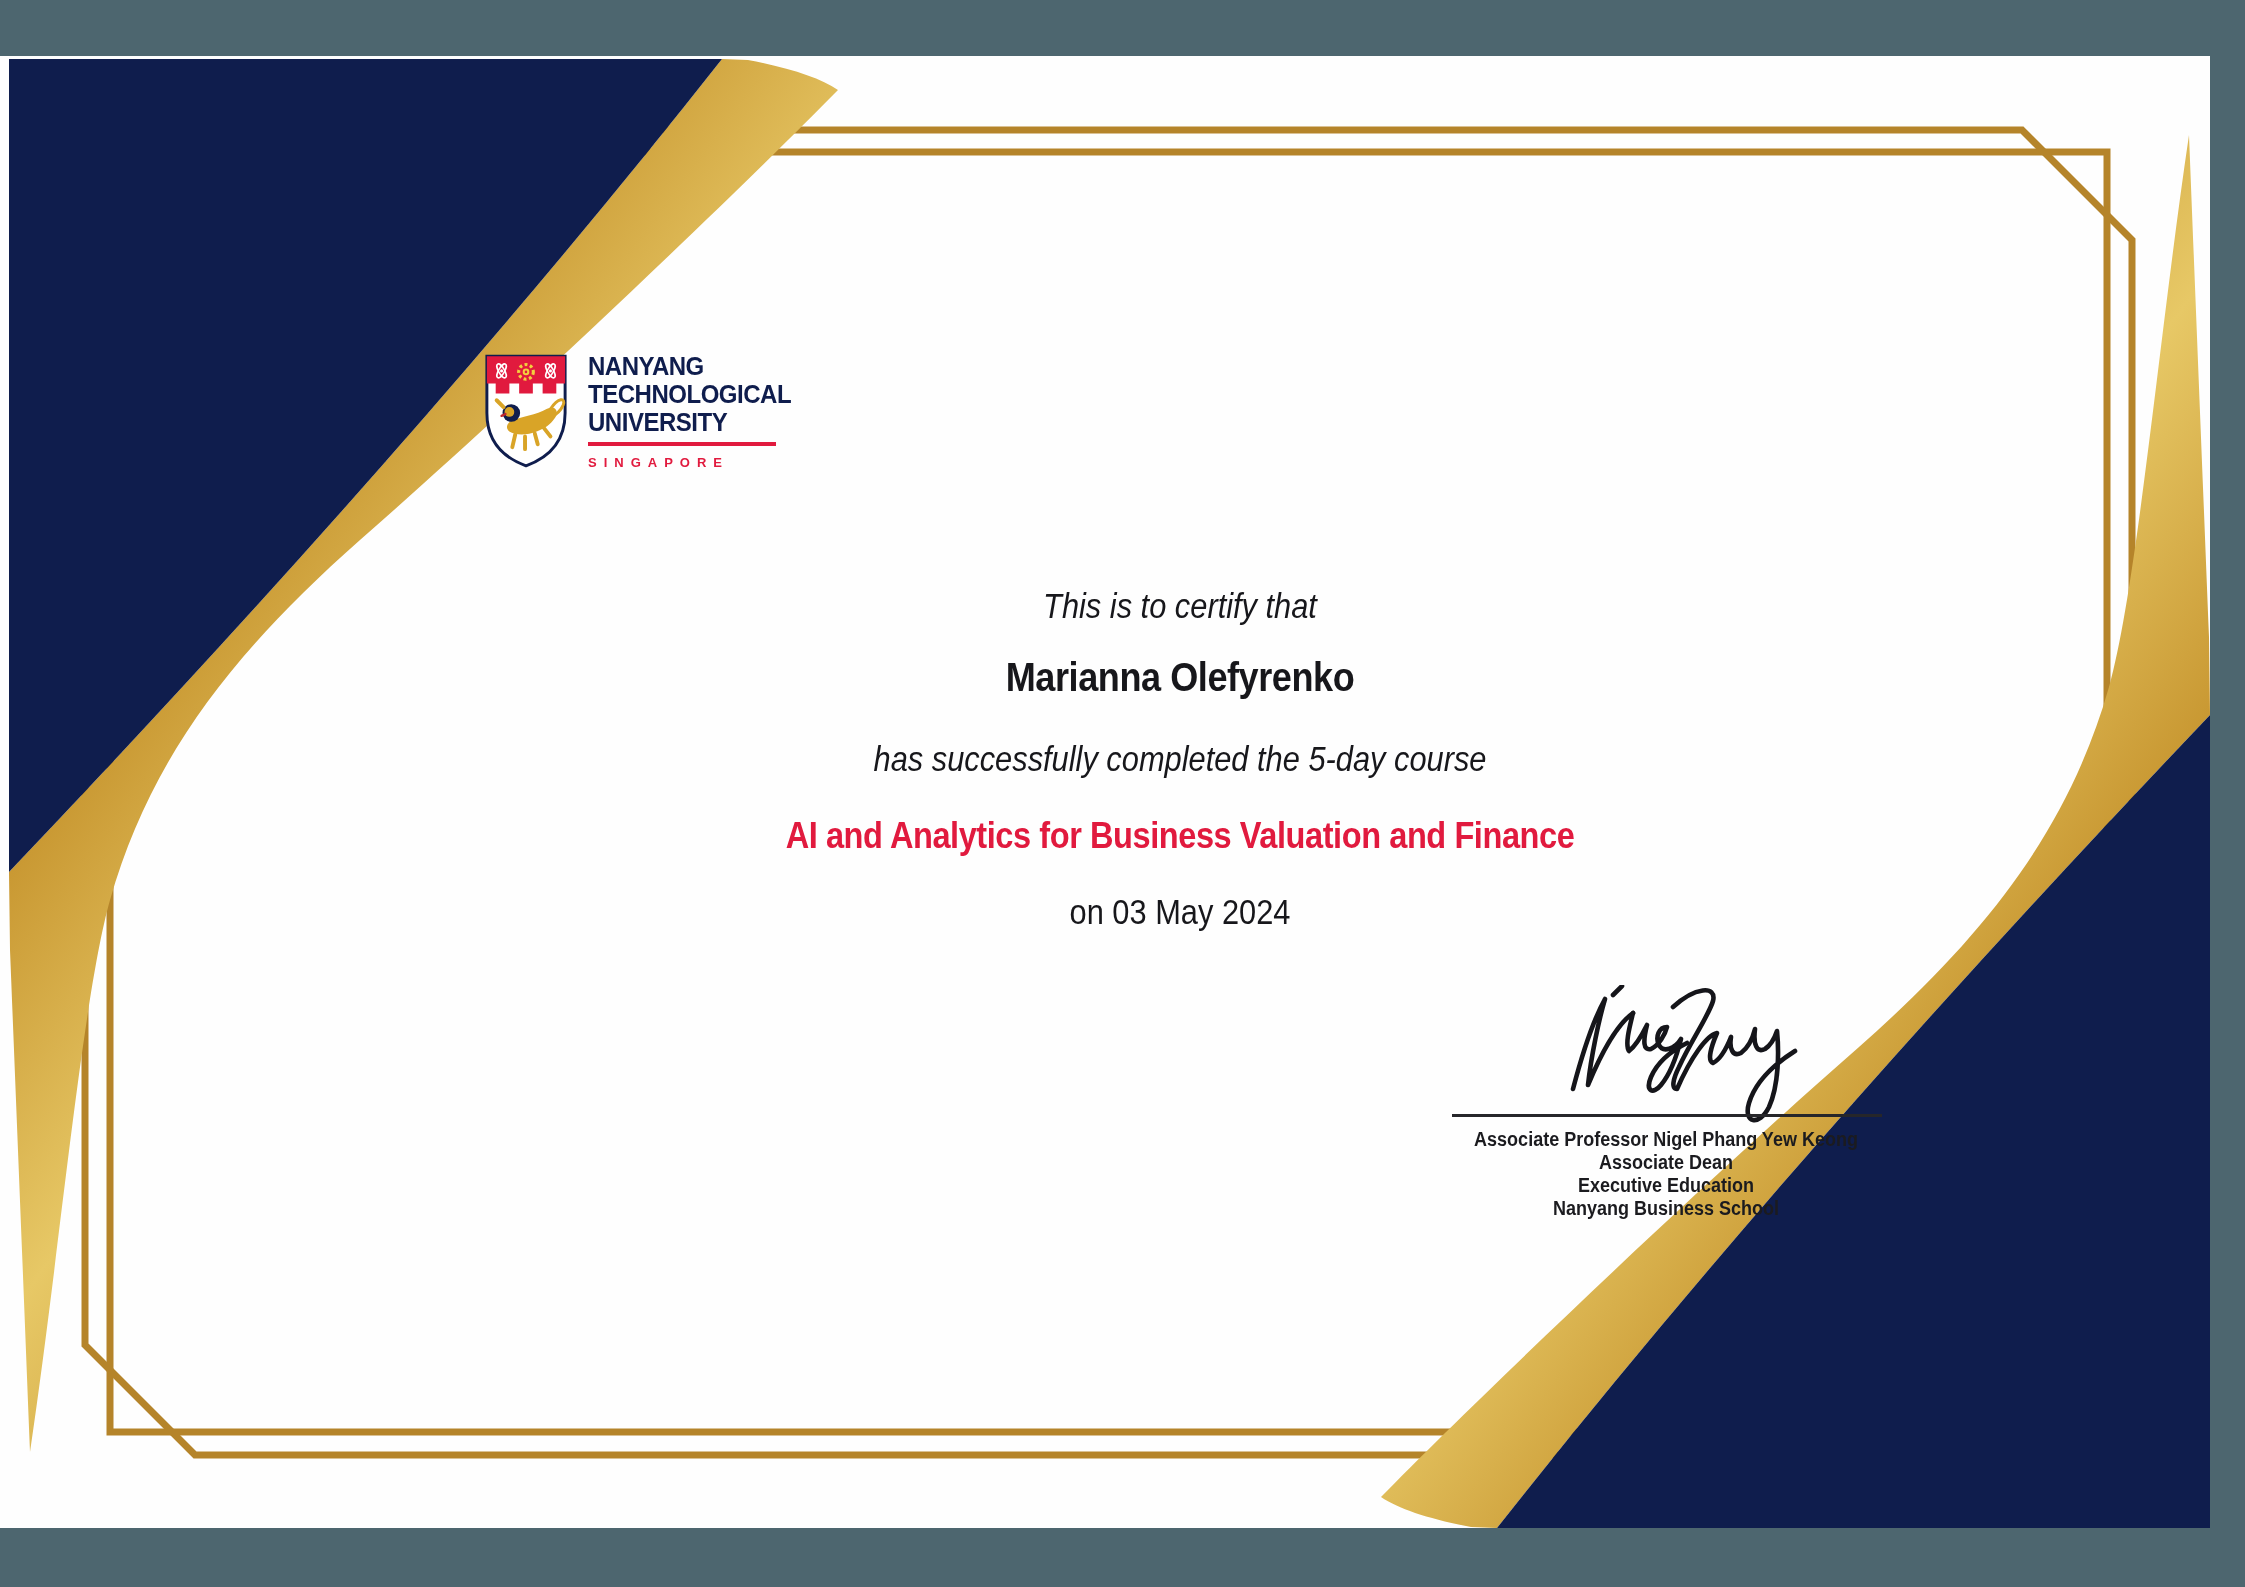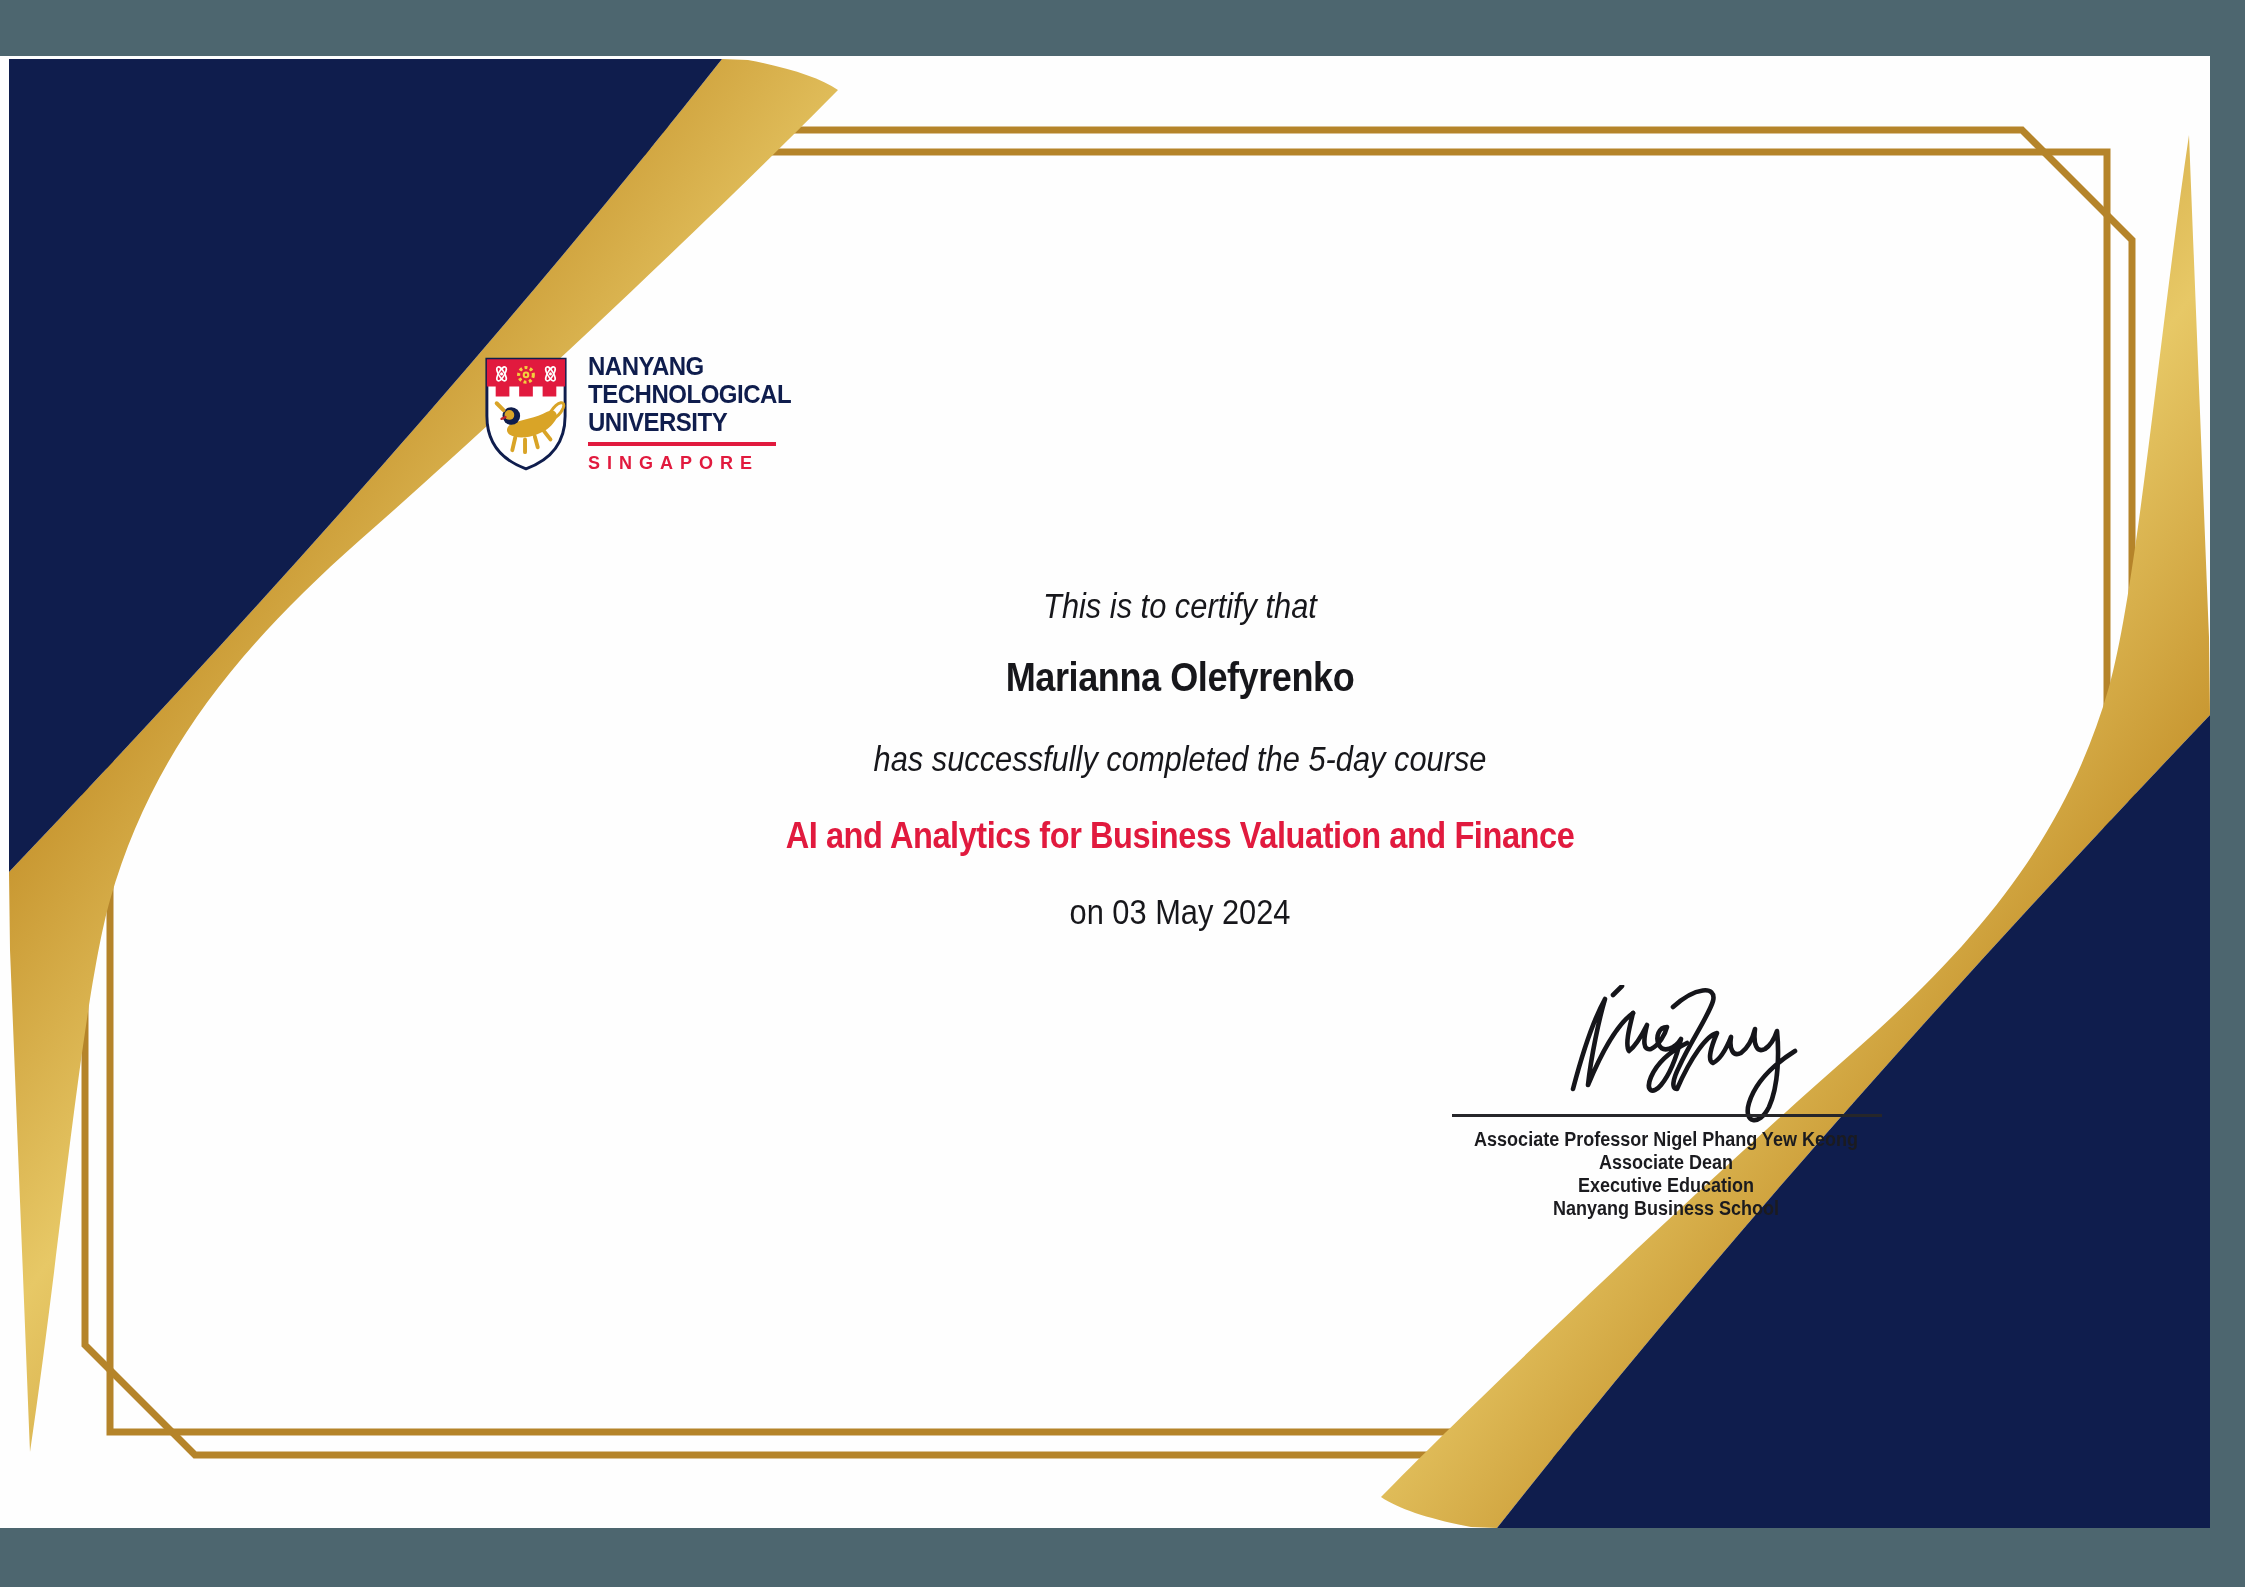--- a/index.html
+++ b/index.html
@@ -9,26 +9,26 @@
   }
   .bg{position:absolute;left:0;top:0;width:2245px;height:1587px;display:block;}
   .abs{position:absolute;white-space:nowrap;}
   .ctr{transform:translateX(-50%) scaleX(0.88);}
   .body-text{color:#17171b;}
   .italic{font-style:italic;font-size:35px;}
   .recipient{font-size:41px;font-weight:bold;letter-spacing:-0.5px;}
   .course{font-size:37px;font-weight:bold;color:var(--accent_red,#e11a3e);letter-spacing:-0.5px;}
   .date-line{font-size:35px;}
   
-  .logo{position:absolute;left:482px;top:348px;display:flex;align-items:flex-end;}
+  .logo{position:absolute;left:482px;top:348px;display:flex;align-items:center;}
   .crest{width:88px;height:120px;display:block;}
   .wordmark{margin-left:18px;padding-top:4px;}
   .wm-line{font-weight:bold;font-size:25px;line-height:28px;color:var(--navy,#0f1d4d);letter-spacing:-0.5px;transform:scaleX(0.96);transform-origin:left;}
   .wm-rule{width:188px;height:4px;background:var(--accent_red,#e11a3e);margin-top:6px;}
-  .wm-country{font-weight:bold;font-size:18px;line-height:22px;color:var(--accent_red,#e11a3e);letter-spacing:7px;margin-top:6px;}
+  .wm-country{font-weight:bold;font-size:13px;line-height:22px;color:var(--accent_red,#e11a3e);letter-spacing:7px;margin-top:6px;}
   
   .sig-svg{position:absolute;left:1555px;top:985px;width:260px;height:170px;}
   .sig-rule{position:absolute;left:1452px;top:1114px;width:430px;height:3px;background:#26262a;}
   .sig-block{position:absolute;left:1666px;top:1128px;text-align:center;transform:translateX(-50%) scaleX(0.9);white-space:nowrap;}
   .sig-line{font-size:20px;font-weight:bold;line-height:23px;color:#1b1b1f;}
 </style>
 </head>
 <body>
 
 <div class="stage">

